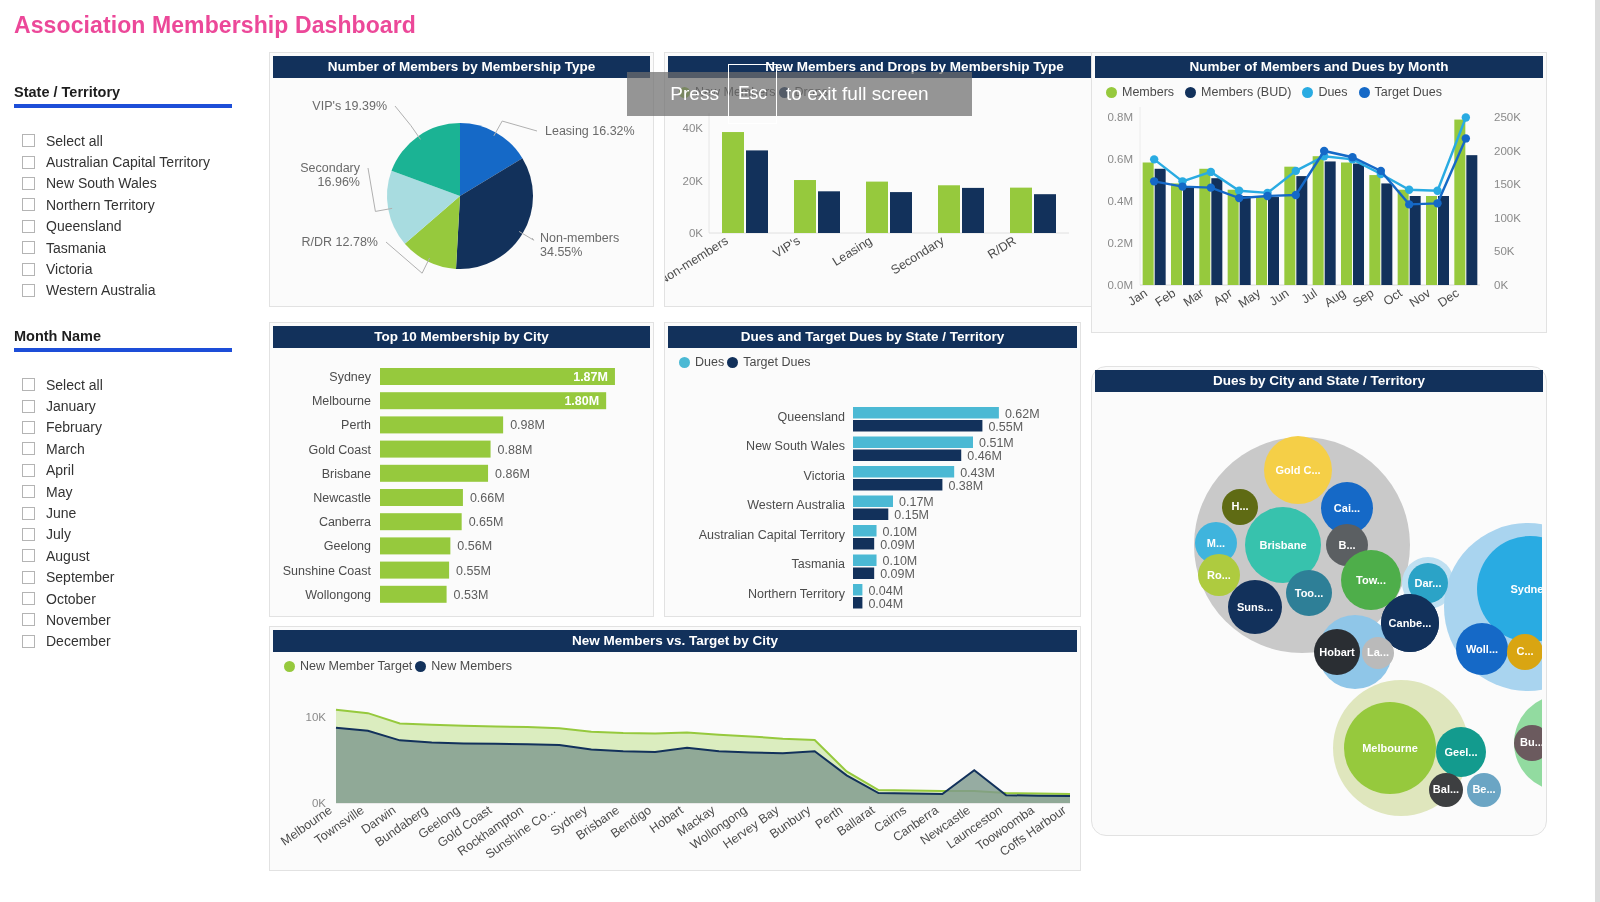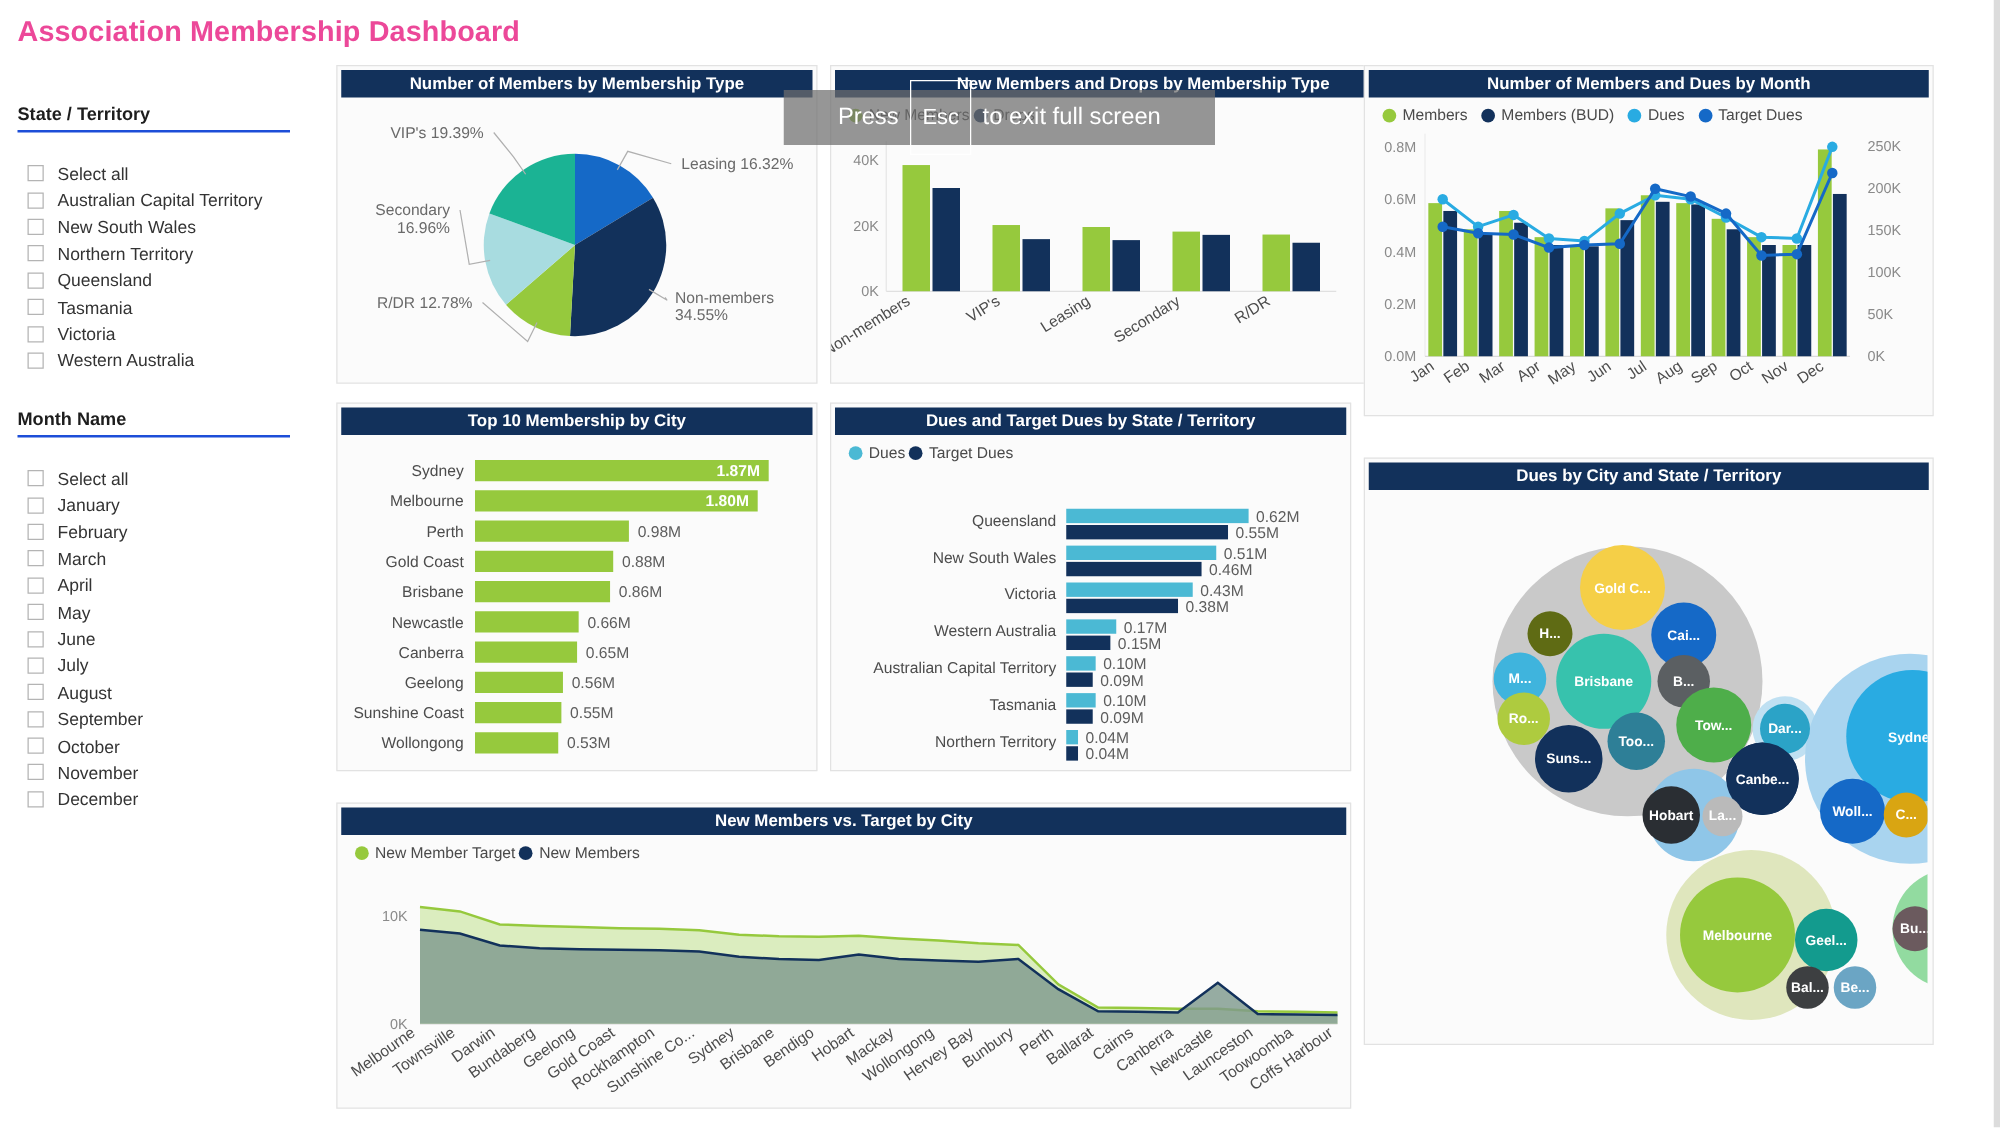--- a/index.html
+++ b/index.html
@@ -16,21 +16,21 @@
   .page-title {
     position: absolute; left: 14px; top: 12px;
     font-size: 23px; font-weight: bold; color: #ec4899;
     letter-spacing: .1px;
   }
 
   
   .slicer { position: absolute; }
   .slicer-title {
     font-size: 14.5px; font-weight: bold; color: #1d1d1d;
-    padding-bottom: 4px; border-bottom: 2px solid #1d4ed8;
+    padding-bottom: 4px; border-bottom: 4px solid #1d4ed8;
     width: 218px;
   }
   .slicer-list { margin-top: 22px; }
   .slicer-item {
     display: flex; align-items: center; height: 21.4px;
     font-size: 14px; color: #333;
   }
   .cbx {
     width: 13px; height: 13px; border: 1px solid #b4b4b4;
     background: #fff; margin-left: 8px; margin-right: 11px;
@@ -428,21 +428,21 @@
           <text x="215.1764705882353" y="209" class="val-label" text-anchor="start">0.09M</text>
           <text x="180" y="228.5" class="cat-label" text-anchor="end">Northern Territory</text>
           <rect x="188" y="215" width="9.411764705882353" height="11.5" fill="#4bb9d4"></rect>
           <text x="203.41176470588235" y="225.5" class="val-label" text-anchor="start">0.04M</text>
           <rect x="188" y="228" width="9.411764705882353" height="11.5" fill="#12315b"></rect>
           <text x="203.41176470588235" y="238.5" class="val-label" text-anchor="start">0.04M</text>
         </svg>
     </div>
   </div>
 
-  <div class="card" style="left:269px; top:642px; width:812px; height:245px;">
+  <div class="card" style="left:269px; top:626px; width:812px; height:245px;">
     <div class="card-header">New Members vs. Target by City</div>
     <div class="legend">
       <span class="legend-item">
         <span class="dot" style="background:#96c93d"></span>
         <span>New Member Target</span>
         </span>
       <span class="legend-item">
         <span class="dot" style="background:#12315b"></span>
         <span>New Members</span>
         </span>
@@ -477,21 +477,21 @@
           <text x="637.4347826086956" y="139" class="cat-label" text-anchor="end" transform="rotate(-35 637.4347826086956 139)" font-size="11.5">Cairns</text>
           <text x="669.3478260869565" y="139" class="cat-label" text-anchor="end" transform="rotate(-35 669.3478260869565 139)" font-size="11.5">Canberra</text>
           <text x="701.2608695652174" y="139" class="cat-label" text-anchor="end" transform="rotate(-35 701.2608695652174 139)" font-size="11.5">Newcastle</text>
           <text x="733.1739130434783" y="139" class="cat-label" text-anchor="end" transform="rotate(-35 733.1739130434783 139)" font-size="11.5">Launceston</text>
           <text x="765.0869565217391" y="139" class="cat-label" text-anchor="end" transform="rotate(-35 765.0869565217391 139)" font-size="11.5">Toowoomba</text>
           <text x="797" y="139" class="cat-label" text-anchor="end" transform="rotate(-35 797 139)" font-size="11.5">Coffs Harbour</text>
         </svg>
     </div>
   </div>
 
-  <div class="card" style="left:1091px; top:366px; width:456px; height:470px;">
+  <div class="card" style="left:1091px; top:366px; width:456px; height:470px;border-radius:15px;">
     <div class="card-header">Dues by City and State / Territory</div>
     <div class="card-body">
       <svg id="svg-bubble" width="450" height="440">
           <circle cx="210" cy="153" r="108" fill="#c9c9c9"></circle>
           <circle cx="336" cy="191" r="26" fill="#bfe0f2"></circle>
           <circle cx="318" cy="231" r="29" fill="#12315b"></circle>
           <circle cx="436" cy="215" r="84" fill="#a9d4ef"></circle>
           <circle cx="263" cy="260" r="37" fill="#8fc6e8"></circle>
           <circle cx="309" cy="356" r="68" fill="#dfe6bd"></circle>
           <circle cx="470" cy="351" r="48" fill="#92dba0"></circle>

